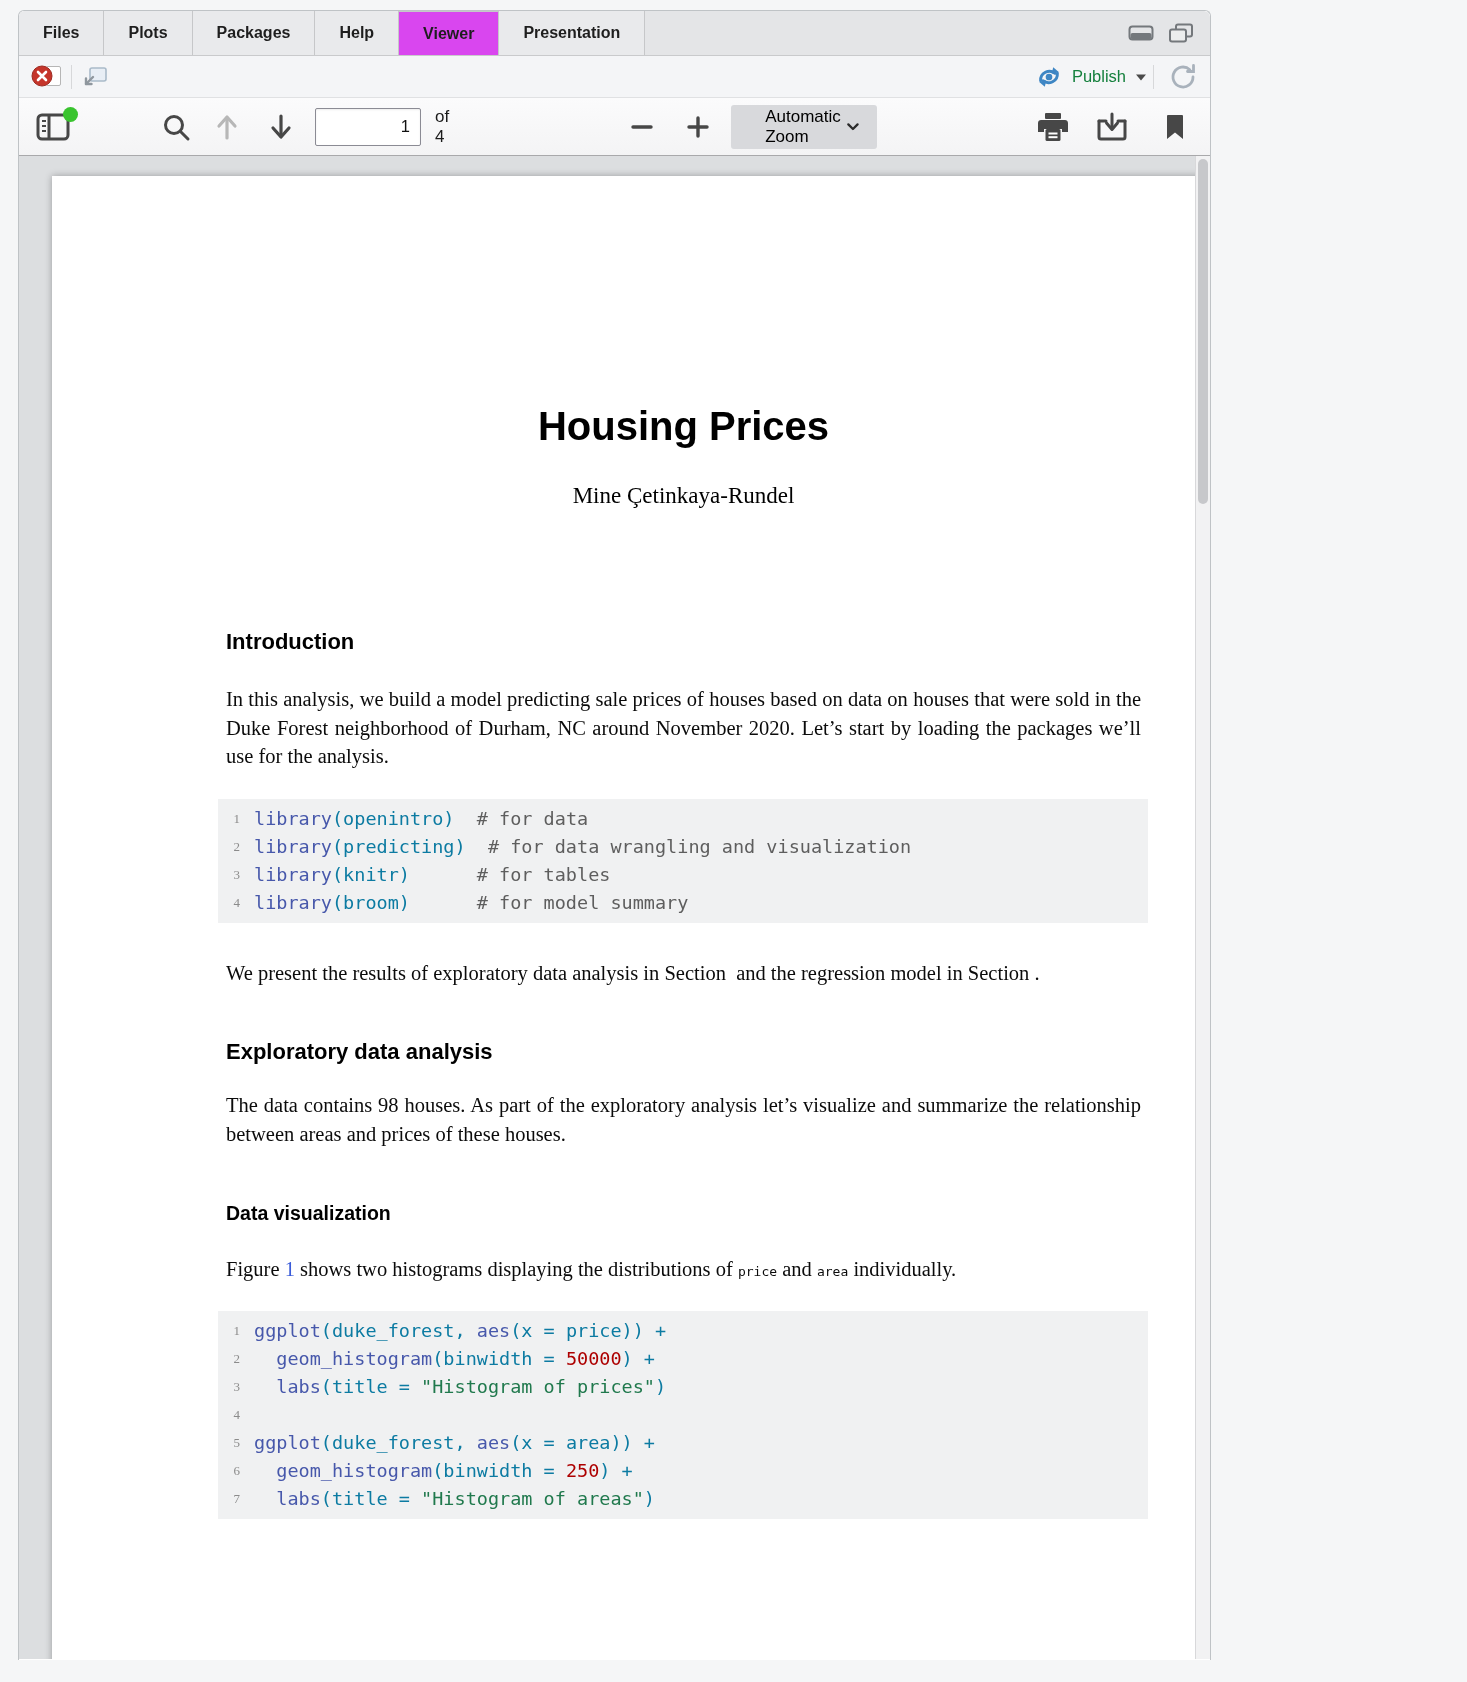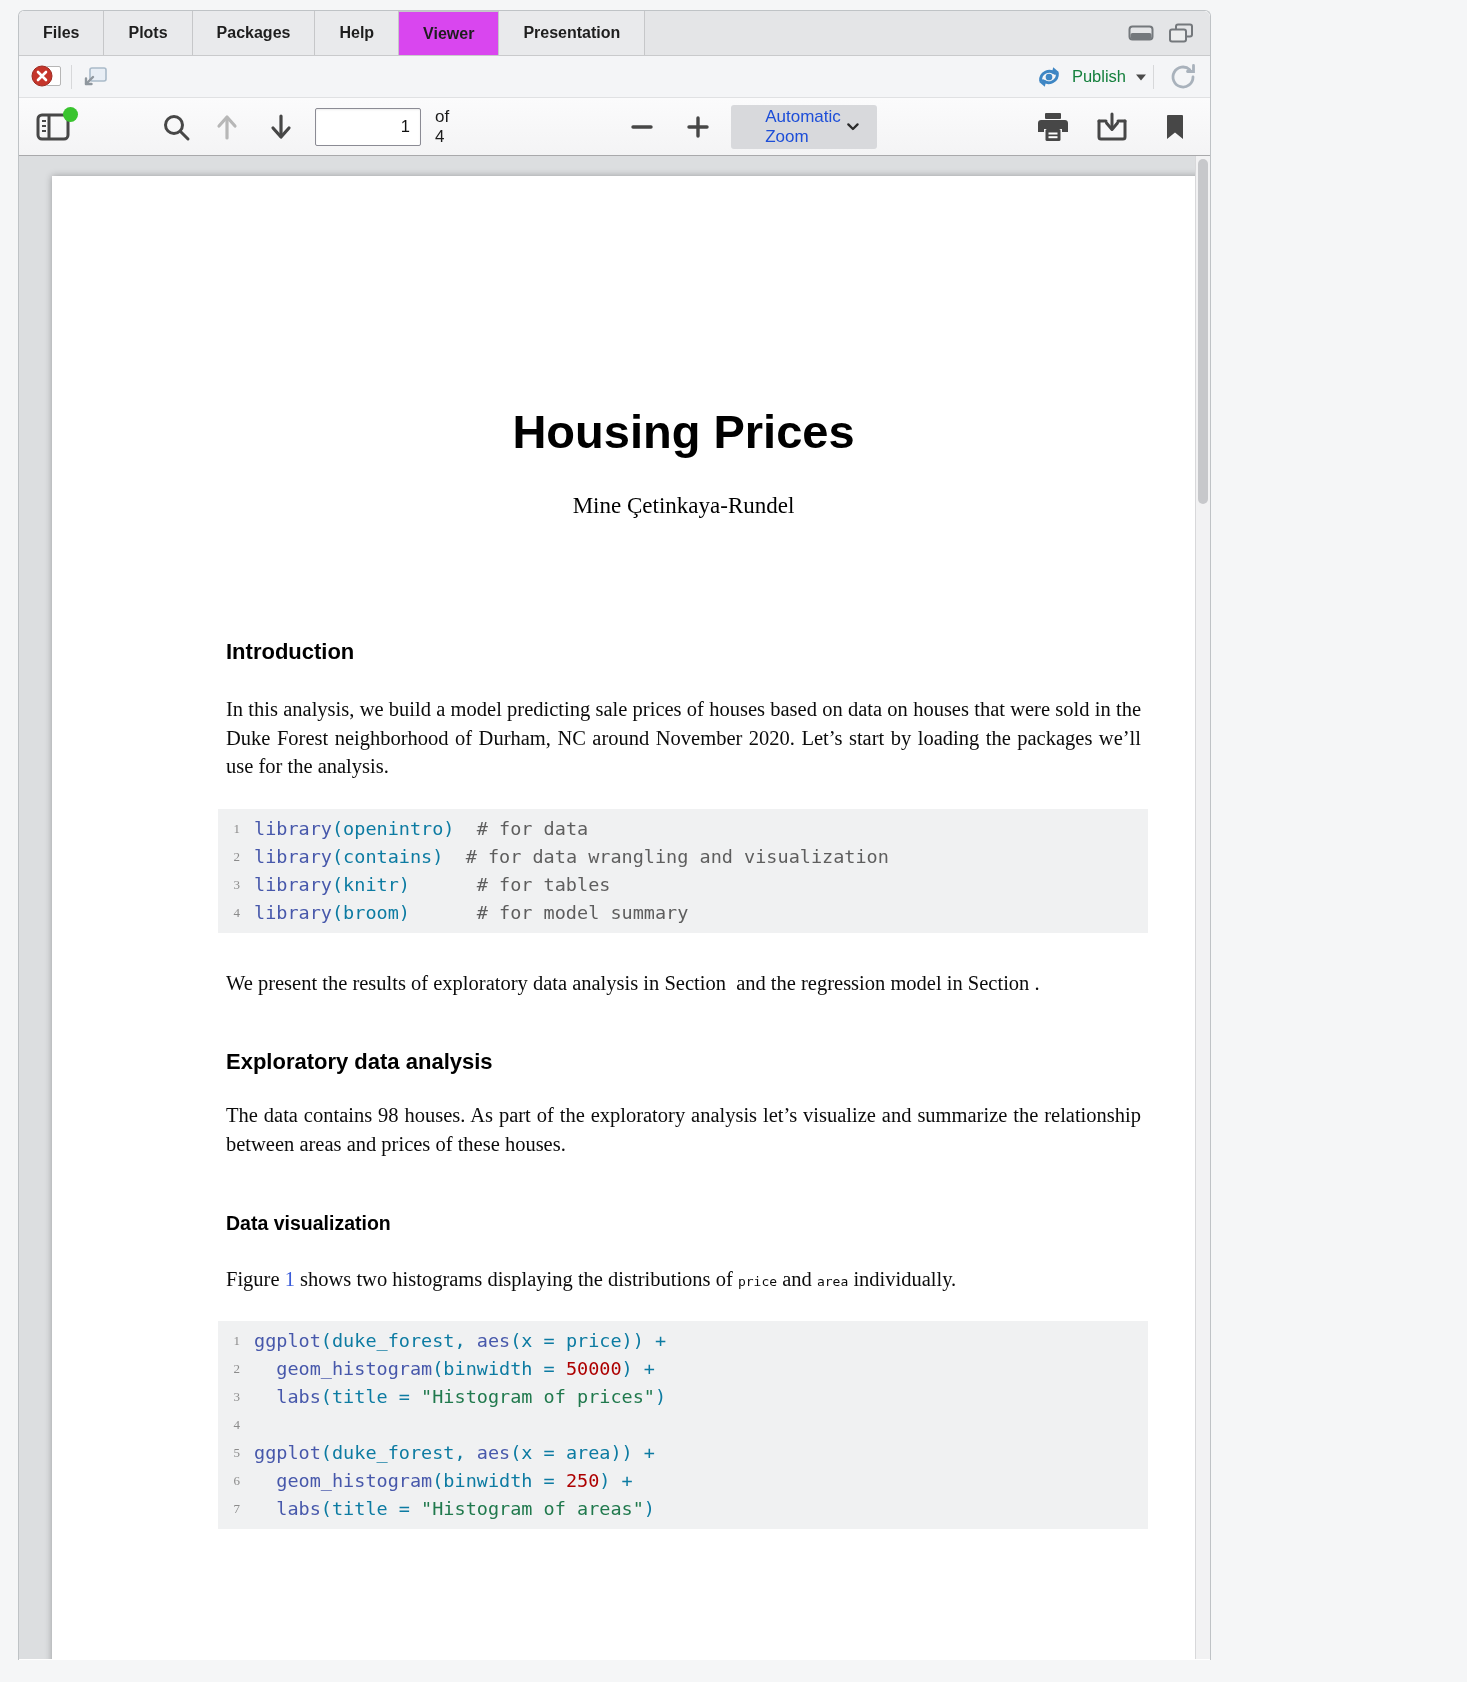--- a/index.html
+++ b/index.html
@@ -38,33 +38,33 @@
             display:flex; align-items:center; color:#474747; }
   .pbtn { display:flex; align-items:center; justify-content:center; cursor:default; }
   .pbtn.disabled { color:#b7b7b7; }
   .tb-divider { width:1px; height:30px; background:#c6c6c8; }
   .page-input { width:106px; height:38px; margin-left:22px; border:1px solid #8b8b94; border-radius:2px;
                 background:#fff; font:16.5px "Liberation Sans", sans-serif; text-align:right;
                 padding:0 10px; color:#111; box-shadow:inset 0 1px 2px rgba(0,0,0,.08); }
   .of-label { margin-left:14px; font-size:17px; color:#1c1c1c; }
   .zoom-select { width:280px; height:44px; margin-left:20px; background:#d8d9dc; border-radius:3px;
                  display:flex; align-items:center; justify-content:space-between;
-                 padding:0 18px 0 34px; font-size:17px; color:#1d4ed8; cursor:default; }
+                 padding:0 18px 0 34px; font-size:17px; color:#000000; cursor:default; }
 
   
   .viewer { position:relative; height:1503px; background:#dcdee0; overflow:hidden; }
   .page { position:absolute; left:33px; top:20px; width:1263px; height:1600px; background:#fff;
           box-shadow:0 0 7px rgba(0,0,0,.30); }
   .vscroll { position:absolute; right:0; top:0; bottom:0; width:15px; background:#f2f2f3;
              border-left:1px solid #d8d8da; }
   .vthumb { position:absolute; left:2px; right:2px; top:3px; height:345px; background:#c7c8cb; border-radius:6px; }
 
   
   .doc-title { margin-top:228px; text-align:center; font-family:"Liberation Sans", sans-serif;
-               font-weight:bold; font-size:47px; color:#000; }
+               font-weight:bold; font-size:40px; color:#000; }
   .doc-author { margin-top:34px; text-align:center; font-family:"Liberation Serif", serif;
                 font-size:23px; color:#000; }
   .doc-body { margin:0 174px; color:#0b0b0b; }
   .h-sec { font-family:"Liberation Sans", sans-serif; font-weight:bold; font-size:22px; color:#000; }
   .h-sub { font-family:"Liberation Sans", sans-serif; font-weight:bold; font-size:19.5px; color:#000; }
   .h-intro { margin-top:120px; }
   .para { font-family:"Liberation Serif", serif; font-size:20.5px; line-height:28.5px; text-align:justify; }
   .p1 { margin-top:30px; }
   .p2 { margin-top:36px; white-space:pre-wrap; }
   .h-eda { margin-top:52px; }
@@ -259,21 +259,21 @@
 
     <div class="viewer">
       <div class="page">
         <div class="doc-title">Housing Prices</div>
         <div class="doc-author">Mine Çetinkaya-Rundel</div>
         <div class="doc-body">
           <div class="h-sec h-intro">Introduction</div>
           <p class="para p1">In this analysis, we build a model predicting sale prices of houses based on data on houses that were sold in the Duke Forest neighborhood of Durham, NC around November 2020. Let’s start by loading the packages we’ll use for the analysis.</p>
           <div class="codeblock cb1">
               <div class="code-line"><span class="ln">1</span><span class="code-text"><span class="tok-fn">library</span><span class="tok-nor">(openintro)</span><span class="tok-com">  # for data</span></span></div>
-              <div class="code-line"><span class="ln">2</span><span class="code-text"><span class="tok-fn">library</span><span class="tok-nor">(contains)</span><span class="tok-com">  # for data wrangling and visualization</span></span></div>
+              <div class="code-line"><span class="ln">2</span><span class="code-text"><span class="tok-fn">library</span><span class="tok-nor">(predicting)</span><span class="tok-com">  # for data wrangling and visualization</span></span></div>
               <div class="code-line"><span class="ln">3</span><span class="code-text"><span class="tok-fn">library</span><span class="tok-nor">(knitr)</span><span class="tok-com">      # for tables</span></span></div>
               <div class="code-line"><span class="ln">4</span><span class="code-text"><span class="tok-fn">library</span><span class="tok-nor">(broom)</span><span class="tok-com">      # for model summary</span></span></div>
             </div>
           <p class="para p2">We present the results of exploratory data analysis in Section  and the regression model in Section .</p>
           <div class="h-sec h-eda">Exploratory data analysis</div>
           <p class="para p3">The data contains 98 houses. As part of the exploratory analysis let’s visualize and summarize the relationship between areas and prices of these houses.</p>
           <div class="h-sub h-dataviz">Data visualization</div>
           <p class="para p4"><span>Figure </span><span class="seg-link">1</span><span> shows two histograms displaying the distributions of </span><span class="seg-code">price</span><span> and </span><span class="seg-code">area</span><span> individually.</span></p>
           <div class="codeblock cb2">
               <div class="code-line"><span class="ln">1</span><span class="code-text"><span class="tok-fn">ggplot</span><span class="tok-nor">(duke_forest, </span><span class="tok-fn">aes</span><span class="tok-nor">(x = price)) +</span></span></div>

